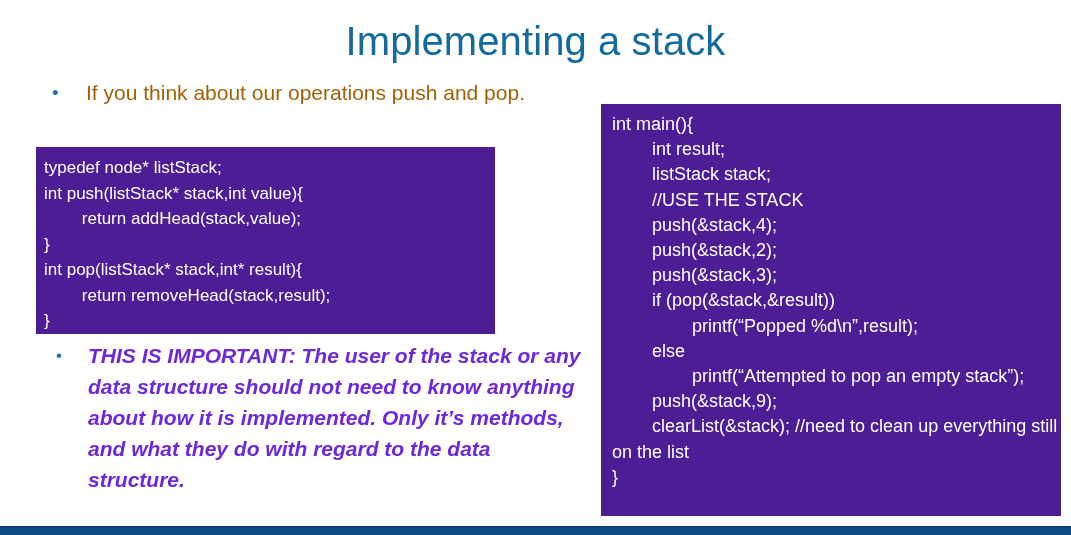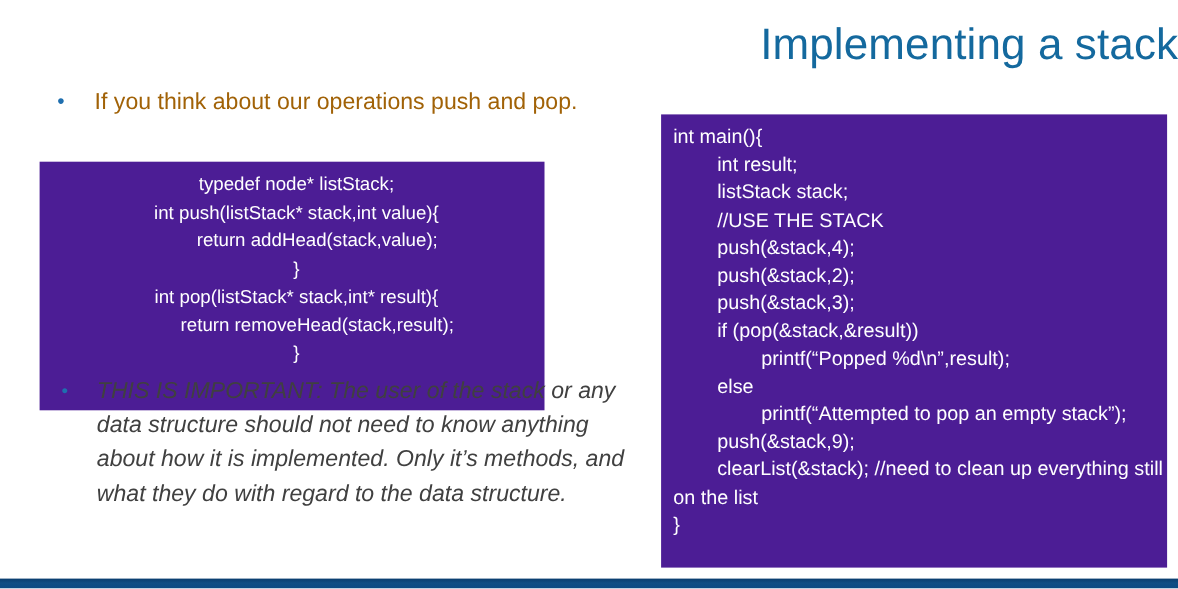--- a/index.html
+++ b/index.html
@@ -14,21 +14,21 @@
     overflow: hidden;
     font-family: "Liberation Sans", sans-serif;
   }
 
   
   #slide-title {
     position: absolute;
     left: 0;
     top: 18px;
     width: 1071px;
-    text-align: right;
+    text-align: center;
     font-size: 40px;
     line-height: 46px;
     font-weight: 400;
     color: #14699E;
     letter-spacing: 0.1px;
     white-space: nowrap;
   }
 
   
   .bullet-row {
@@ -63,46 +63,45 @@
     left: 56px;
     top: 340px;
     width: 530px;
   }
   #bullet-2 .bullet-dot {
     width: 32px;
     font-size: 17px;
     line-height: 31px;
   }
   #bullet-2 .bullet-text {
-    font-weight: normal;
+    font-weight: bold;
     font-style: italic;
     line-height: 31px;
-    color: #404040;
+    color: #6d28d9;
   }
 
   
   .code-block {
     position: absolute;
     background: #4c1d95;
     color: #FFFFFF;
     font-family: "Liberation Sans", sans-serif;
     white-space: pre-wrap;
     overflow: hidden;
   }
 
   #code-block-stack-impl {
     left: 36px;
     top: 147px;
     width: 459px;
-    height: 226px;
+    height: 187px;
     font-size: 17px;
     line-height: 25.5px;
     padding: 8px 0 0 8px;
     box-sizing: border-box;
-    text-align: center;
   }
 
   #code-block-main {
     left: 601px;
     top: 104px;
     width: 460px;
     height: 412px;
     font-size: 18px;
     line-height: 25.2px;
     padding: 8px 0 0 11px;

